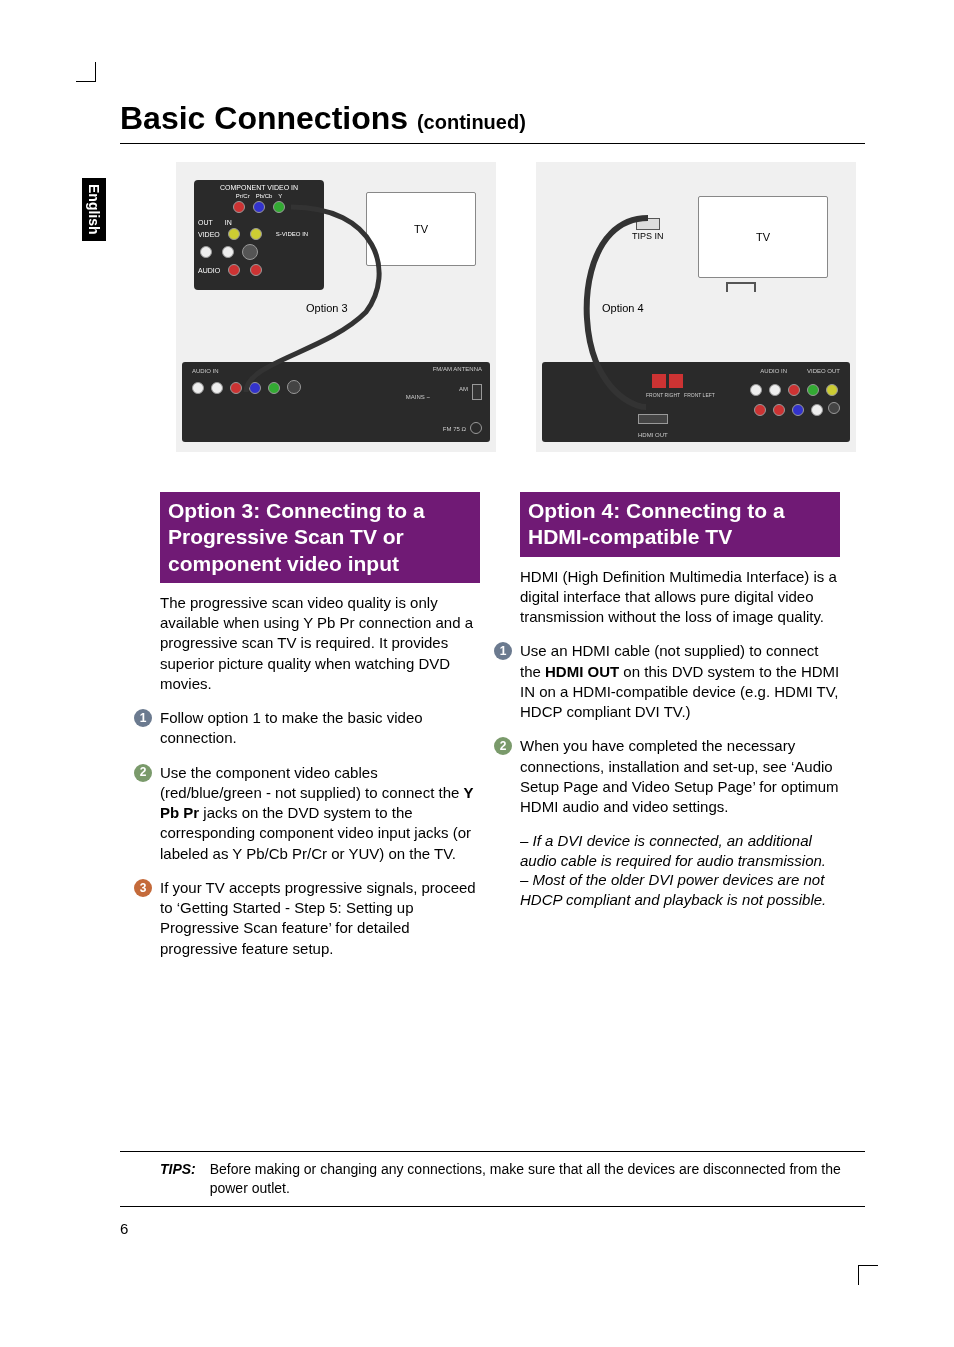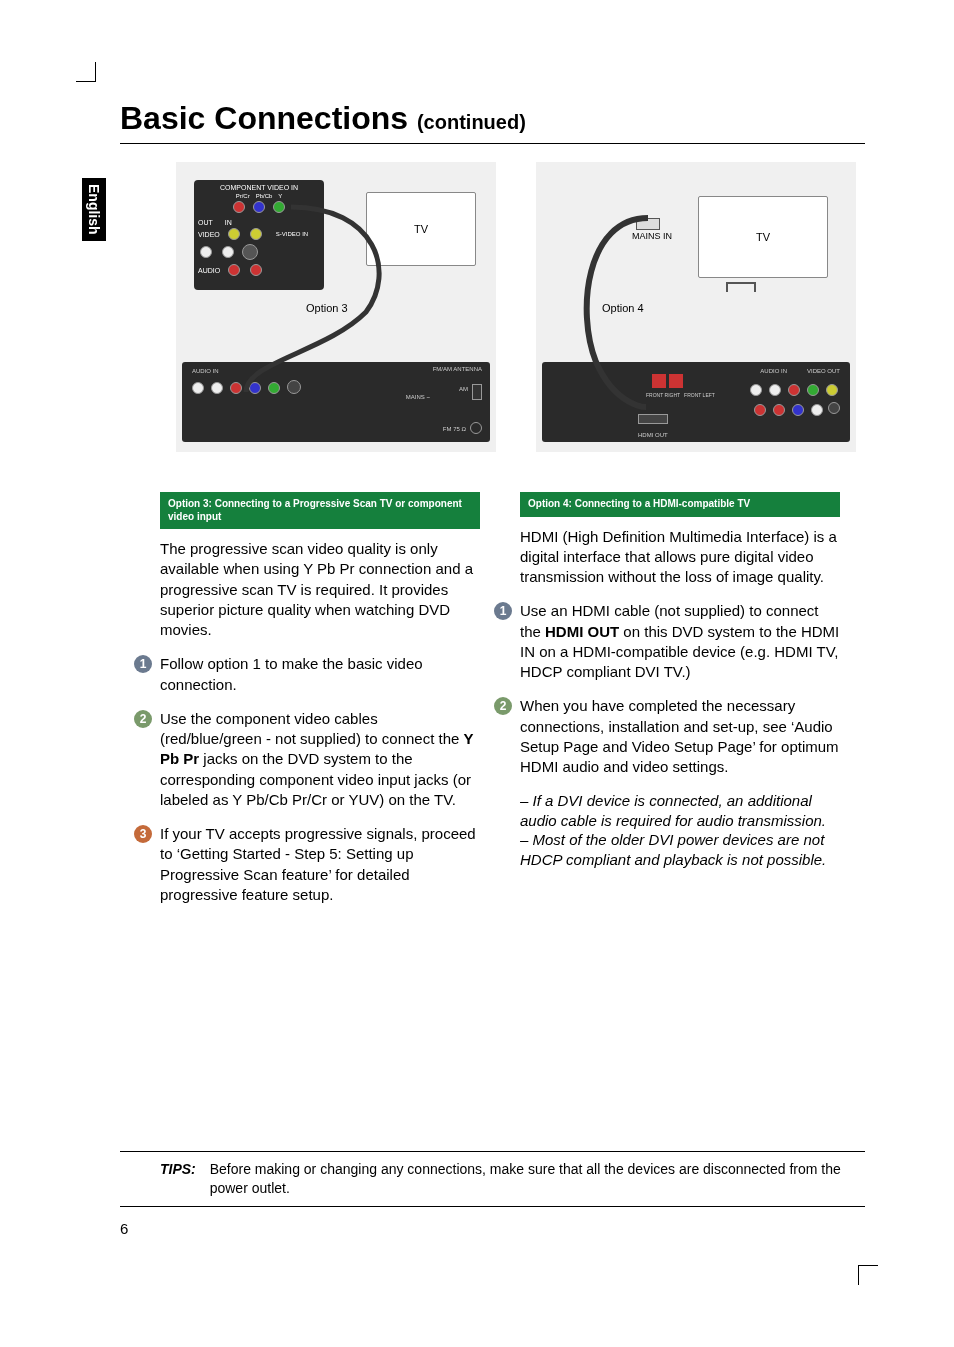--- a/index.html
+++ b/index.html
@@ -10,21 +10,21 @@
   .crop-br { right: 76px; bottom: 62px; width: 20px; height: 20px; border-left: 1px solid #000; border-top: 1px solid #000; } 
   .side-tab { position: absolute; left: 82px; top: 178px; background: #000; color: #fff; font-weight: bold; font-size: 14px; padding: 6px 4px; writing-mode: vertical-rl; text-orientation: mixed; }
   .content { position: absolute; left: 120px; top: 100px; width: 745px; }
   h1 { font-size: 32px; font-weight: bold; margin-bottom: 6px; }
   h1 .cont { font-size: 20px; font-weight: bold; text-align: center; }
   .rule { border: none; border-top: 1px solid #000; margin-bottom: 18px; }
   .figrow { display: flex; gap: 40px; margin-left: 56px; margin-bottom: 40px; }
   .fig { width: 320px; height: 290px; background: #f0f0f0; border: 0; position: relative; font-size: 11px; }
   .columns { display: flex; gap: 40px; margin-left: 40px; }
   .col { width: 320px; }
-  .opthdr { background: #15803d; color: #fff; font-weight: bold; font-size: 10px; padding: 6px 8px; margin-bottom: 10px; line-height: 1.25; }
+  .opthdr { background: #701a75; color: #fff; font-weight: bold; font-size: 21px; padding: 6px 8px; margin-bottom: 10px; line-height: 1.25; }
   p { font-size: 15px; line-height: 1.35; margin-bottom: 14px; }
   .steps { list-style: none; }
   .steps li { position: relative; padding-left: 0; margin-bottom: 14px; font-size: 15px; line-height: 1.35; }
   .num { position: absolute; left: -26px; top: 1px; width: 18px; height: 18px; border-radius: 50%; color: #fff; font-size: 12px; font-weight: bold; display: flex; align-items: center; justify-content: center; }
   .n1 { background: #6b7a8f; }
   .n2 { background: #7a9a6b; }
   .n3 { background: #c46a3a; }
   .hint-label { font-style: italic; font-size: 15px; margin-bottom: 2px; }
   .hint { font-style: italic; font-size: 15px; line-height: 1.3; }
   .tipsbox { position: absolute; left: 120px; bottom: 140px; width: 745px; border-top: 1px solid #000; border-bottom: 1px solid #000; padding: 8px 0 8px 40px; font-size: 14px; line-height: 1.35; margin-top: 44px; }
@@ -118,21 +118,21 @@
           <path d="M115,45 C200,45 220,110 190,150 C150,190 70,200 70,230" stroke="#333" stroke-width="5" fill="none"></path>
         </svg>
       </div>
 
       <div class="fig">
         <div class="tvbox" style="right:28px;top:34px;width:130px;height:82px;">
             <span>TV</span>
           </div>
         <div style="position:absolute;right:100px;top:120px;width:30px;height:10px;border-top:2px solid #555;border-left:2px solid #555;border-right:2px solid #555;"></div>
         <div style="position:absolute;left:100px;top:56px;width:24px;height:12px;border:1px solid #555;background:#ddd"></div>
-        <div class="lbl" style="left:96px;top:70px;font-size:9px;line-height:1">MAINS IN</div>
+        <div class="lbl" style="left:96px;top:70px;font-size:9px;line-height:1">TIPS IN</div>
         <div class="lbl" style="left:66px;top:140px;">Option 4</div>
         <div class="backpanel">
           <div style="position:absolute;left:110px;top:12px;display:flex;gap:3px">
             <span style="width:14px;height:14px;background:#c33;display:inline-block"></span>
             <span style="width:14px;height:14px;background:#c33;display:inline-block"></span>
           </div>
           <div style="position:absolute;left:104px;top:30px;color:#ccc;font-size:5px;display:flex;gap:4px">
             <span>FRONT RIGHT</span>
             <span>FRONT LEFT</span>
           </div>

